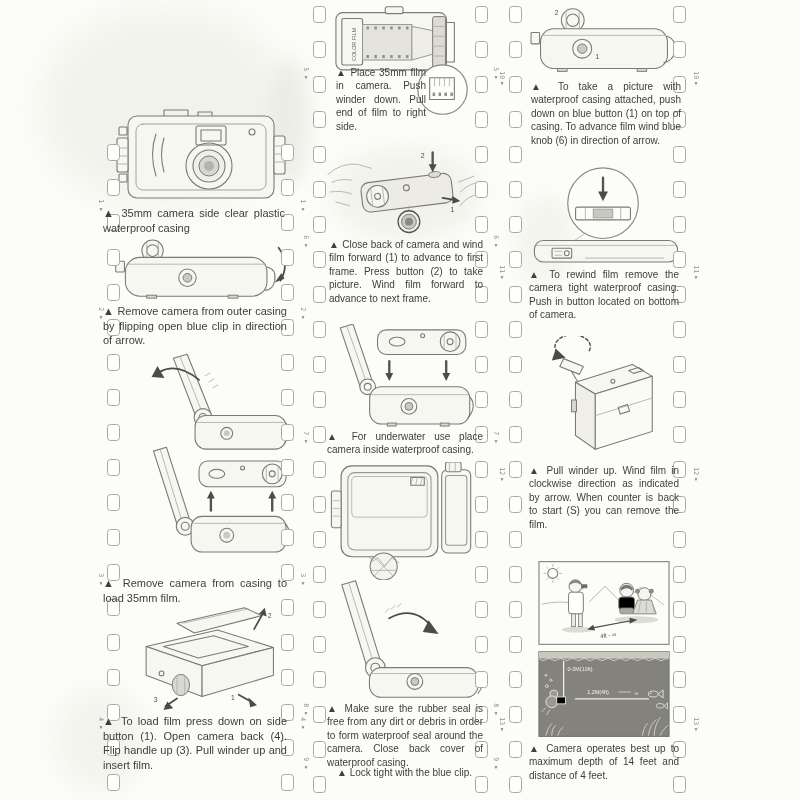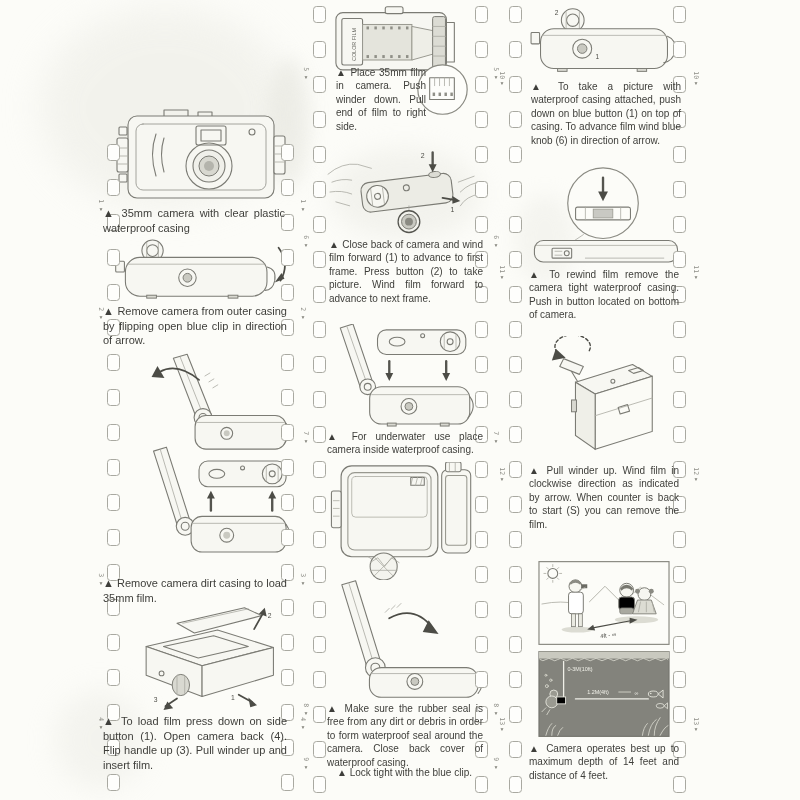--- a/index.html
+++ b/index.html
@@ -555,23 +555,23 @@
       <circle class="wthin" cx="8" cy="25" r="1"></circle>
     <ellipse cx="117" cy="44" rx="5" ry="3" fill="#83837c" stroke="#e8e8df" stroke-width=".9"></ellipse>
     <polygon points="122,44 127,40 127,48" fill="#83837c" stroke="#e8e8df" stroke-width=".9"></polygon>
     <circle cx="114.5" cy="43.5" r=".8" fill="#e8e8df"></circle>
     <ellipse cx="124" cy="56" rx="4" ry="2.4" fill="#83837c" stroke="#e8e8df" stroke-width=".8"></ellipse>
     <polygon points="128,56 131.5,53 131.5,59" fill="#83837c" stroke="#e8e8df" stroke-width=".8"></polygon>
     <path class="wthin" d="M112,86 q2,-12 8,-16 M118,86 q0,-10 6,-18 M124,86 q4,-8 8,-10 M106,86 q1,-8 5,-12"></path>
     <path class="wthin" d="M8,86 q2,-8 6,-12 M14,86 q0,-8 4,-10 M20,86 q2,-6 5,-8"></path>
   </svg>
 
-  <div class="caption c-lg" style="left:103px;top:206px;width:182px">▲ 35mm camera with clear plastic waterproof casing</div>
+  <div class="caption c-lg" style="left:103px;top:206px;width:182px">▲ 35mm camera side clear plastic waterproof casing</div>
   <div class="caption c-lg" style="left:103px;top:304px;width:184px">▲  Remove camera from outer casing by flipping open blue clip in direction of arrow.</div>
-  <div class="caption c-lg" style="left:103px;top:576px;width:184px">▲  Remove camera dirt casing to load 35mm film.</div>
+  <div class="caption c-lg" style="left:103px;top:576px;width:184px">▲  Remove camera from casing to load 35mm film.</div>
   <div class="caption c-lg" style="left:103px;top:714px;width:184px">▲ To load film press down on side button (1). Open camera back (4). Flip handle up (3). Pull winder up and insert film.</div>
   <div class="caption c-sm" style="left:336px;top:66px;width:90px">▲ Place 35mm film in camera. Push winder down. Pull end of film to right side.</div>
   <div class="caption c-sm" style="left:329px;top:238px;width:154px">▲ Close back of camera and wind film forward (1) to advance to first frame. Press button (2) to take picture. Wind film forward to advance to next frame.</div>
   <div class="caption c-sm" style="left:327px;top:430px;width:156px">▲  For underwater use place camera inside waterproof casing.</div>
   <div class="caption c-sm" style="left:327px;top:702px;width:156px">▲ Make sure the rubber seal is free from any dirt or debris in order to form waterproof seal around the camera. Close back cover of waterproof casing.</div>
   <div class="caption c-sm" style="left:337px;top:766px;width:156px">▲ Lock tight with the blue clip.</div>
   <div class="caption c-sm" style="left:531px;top:80px;width:150px">▲ To take a picture with waterproof casing attached, push down on blue button (1) on top of casing. To advance film wind blue knob (6) in direction of arrow.</div>
   <div class="caption c-sm" style="left:529px;top:268px;width:150px">▲  To rewind film remove the camera tight waterproof casing. Push in button located on bottom of camera.</div>
   <div class="caption c-sm" style="left:529px;top:464px;width:150px">▲ Pull winder up. Wind film in clockwise direction as indicated by arrow. When counter is back to start (S) you can remove the film.</div>
   <div class="caption c-sm" style="left:529px;top:742px;width:150px">▲  Camera operates best up to maximum depth of 14 feet and distance of 4 feet.</div>

